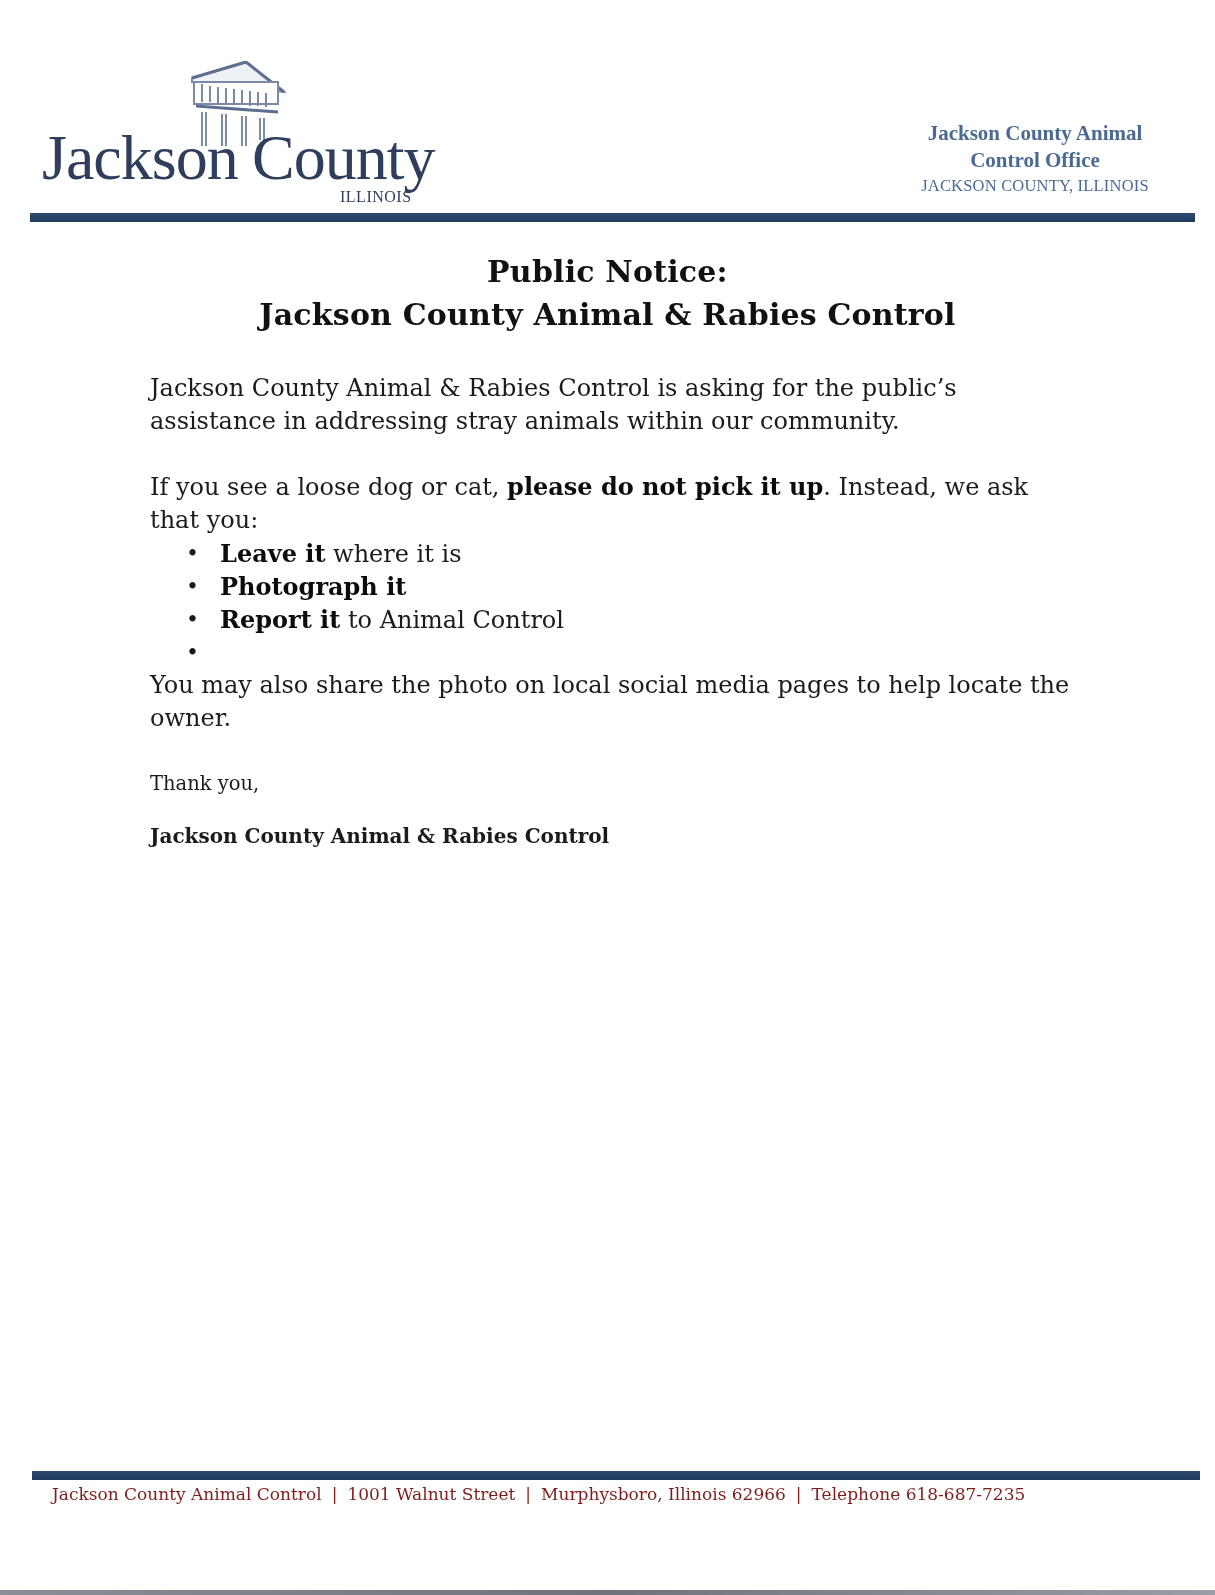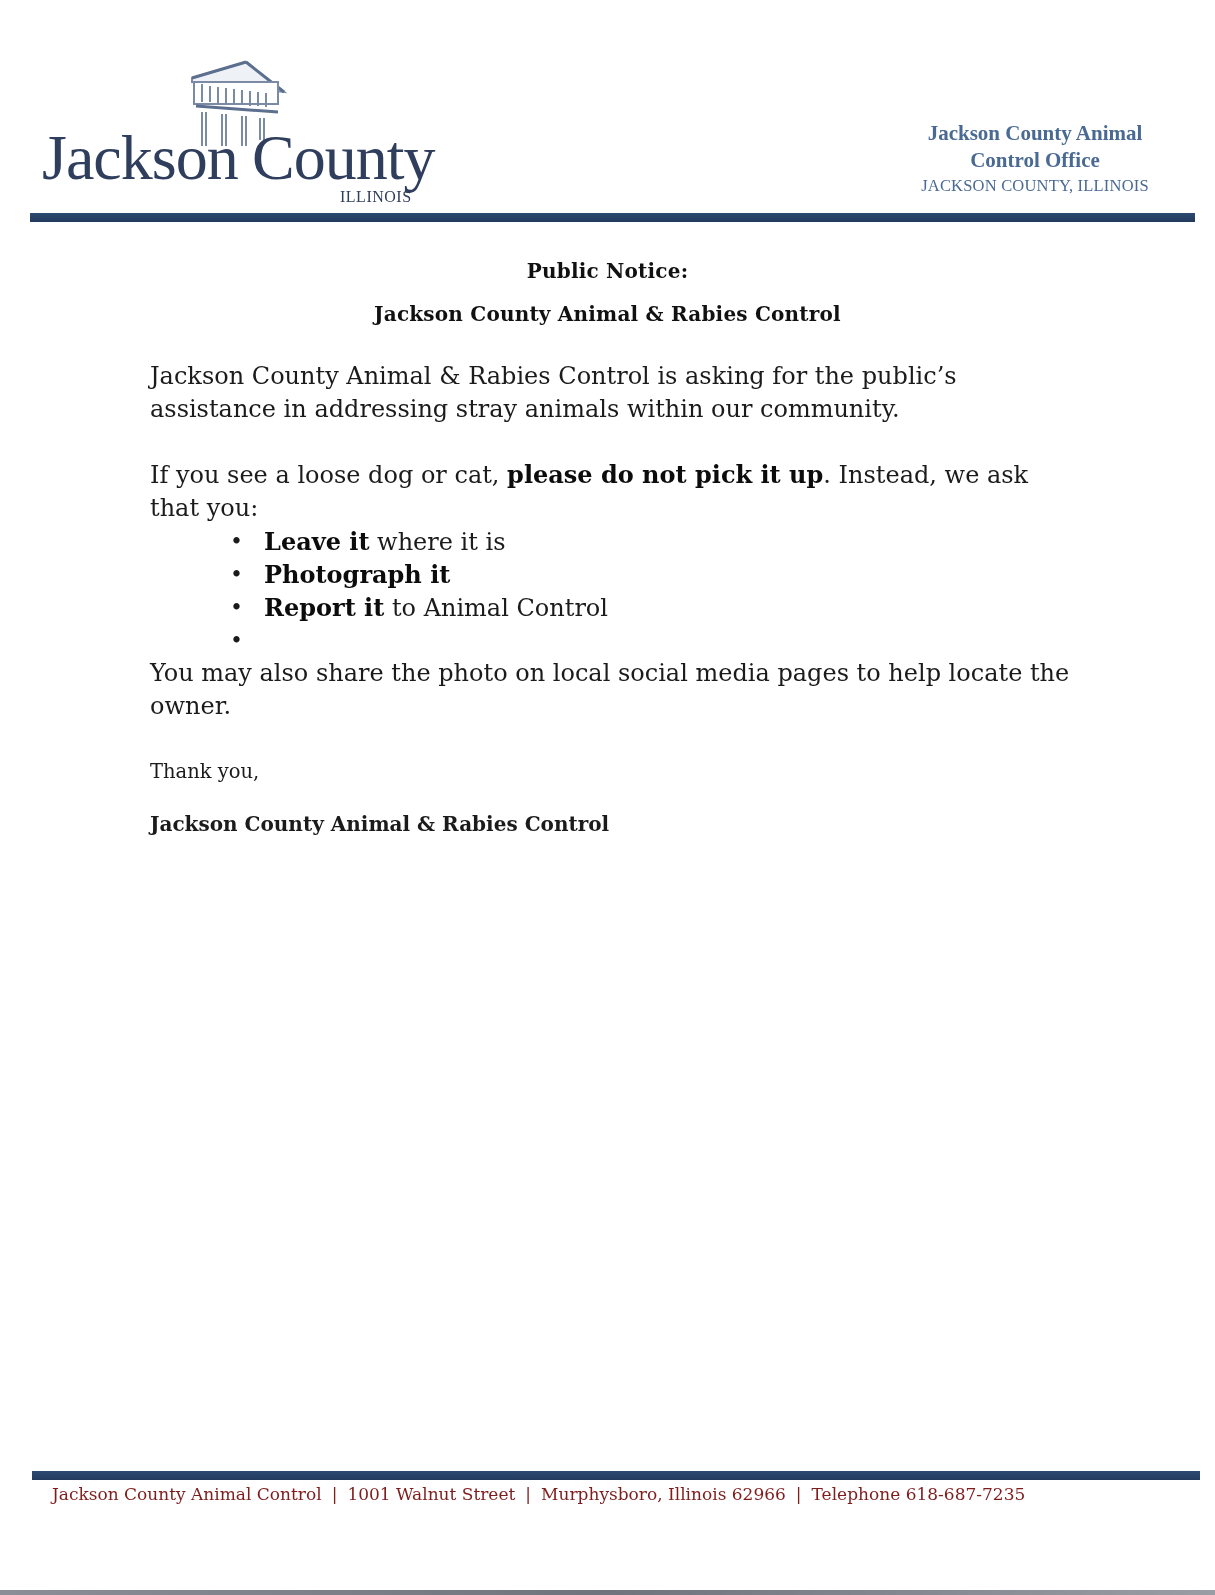--- a/index.html
+++ b/index.html
@@ -28,31 +28,31 @@
   .office-block .o3 { font-size: 16.5px; line-height: 24px; letter-spacing: 0.2px; }
 
   .rule-top {
     position: absolute; left: 30px; top: 213px; width: 1165px; height: 9px;
     background: linear-gradient(#2c4a70, #223a5e);
   }
 
   
   .notice-title {
     position: absolute; left: 0; width: 1215px; top: 250px; text-align: center;
-    font-family: "DejaVu Serif", serif; font-weight: bold; font-size: 20px; color: #111;
+    font-family: "DejaVu Serif", serif; font-weight: bold; font-size: 30px; color: #111;
     line-height: 43px; letter-spacing: 0.2px;
   }
   .body {
     position: absolute; left: 150px; top: 356px; width: 920px;
     font-family: "DejaVu Serif", serif; font-size: 24px; color: #1b1b1b; line-height: 33px;
   }
-  .body p { margin: 4px 0 32px 0; }
+  .body p { margin: 16px 0 32px 0; }
   .body b { font-weight: bold; color: #0c0c0c; }
   .body ul { margin: 0; padding: 0 0 0 70px; list-style: none; }
-  .body li { position: relative; height: 33px; margin-left: 44px; }
+  .body li { position: relative; height: 33px; }
   .body li::before {
     content: "\2022"; position: absolute; left: -34px; top: 0; font-size: 22px;
   }
   .body p.after-list { margin-top: 0; }
   .closing {
     font-family: "DejaVu Serif", serif; font-size: 19.5px; color: #1b1b1b;
     margin: 12px 0 18px 0; line-height: 34px;
   }
   .closing.sig { font-weight: bold; font-size: 20px; }
 

